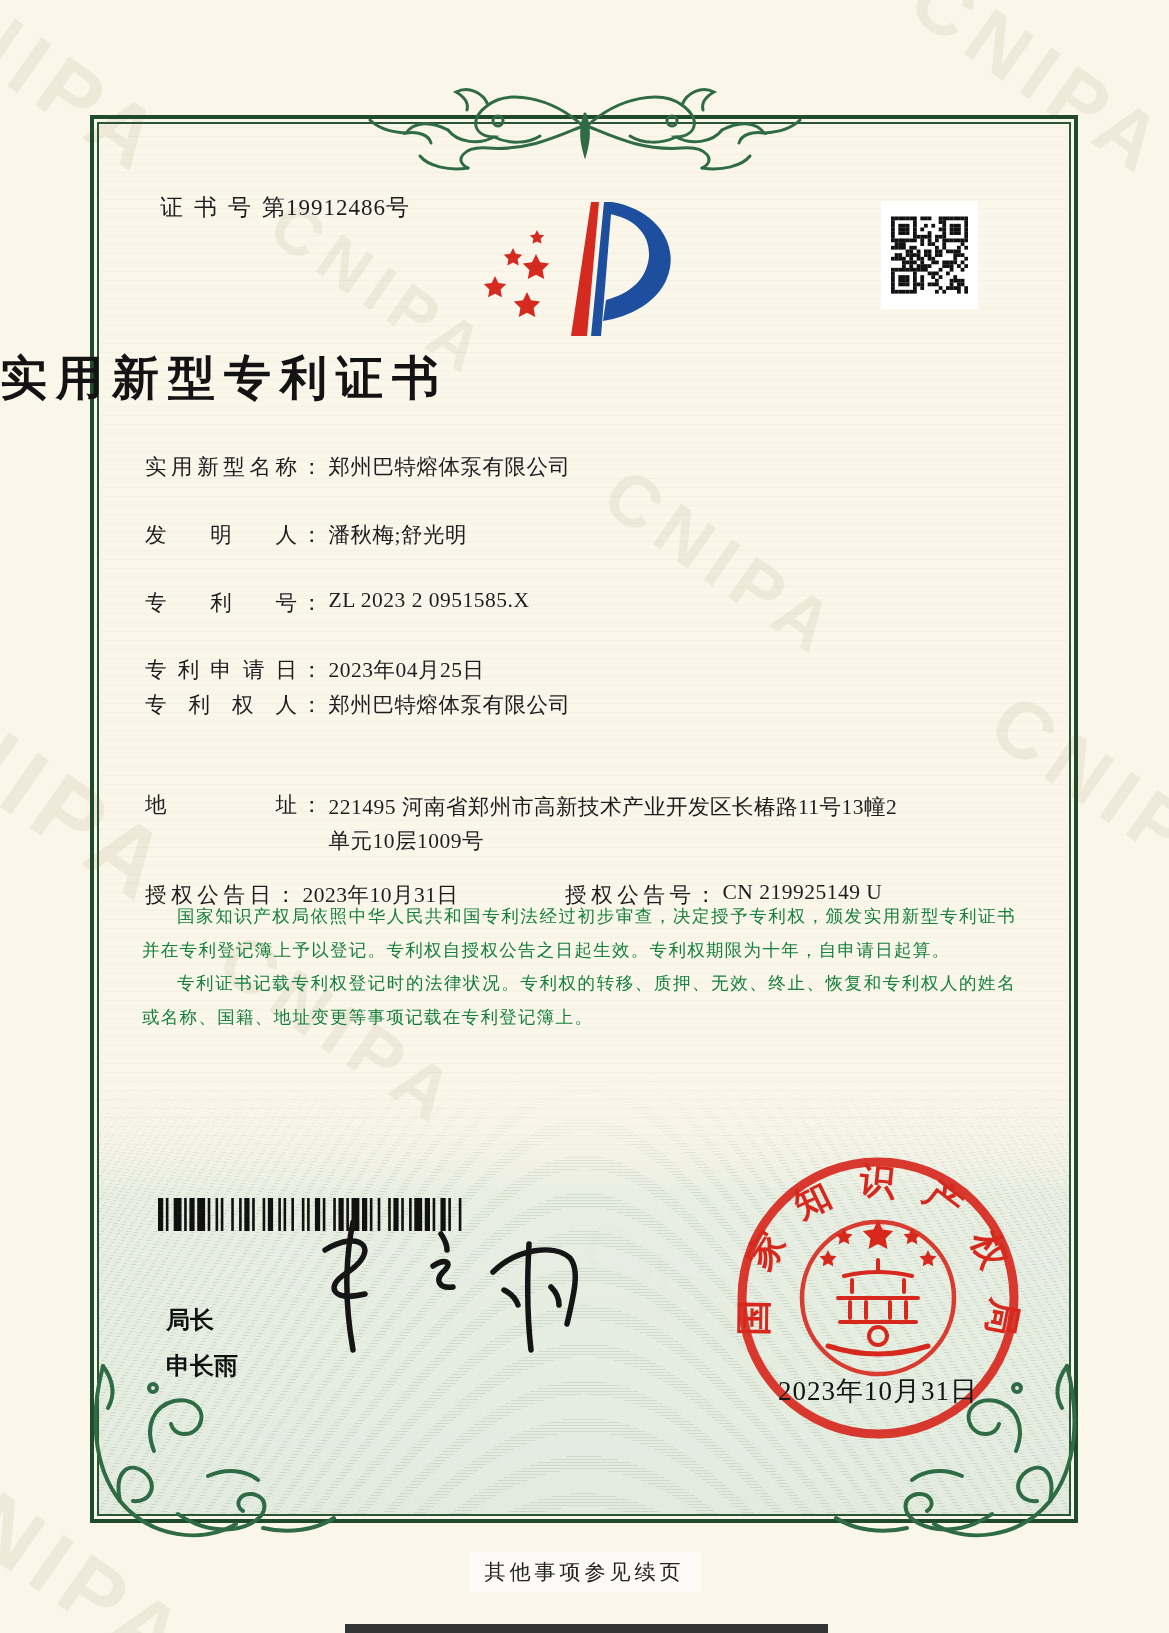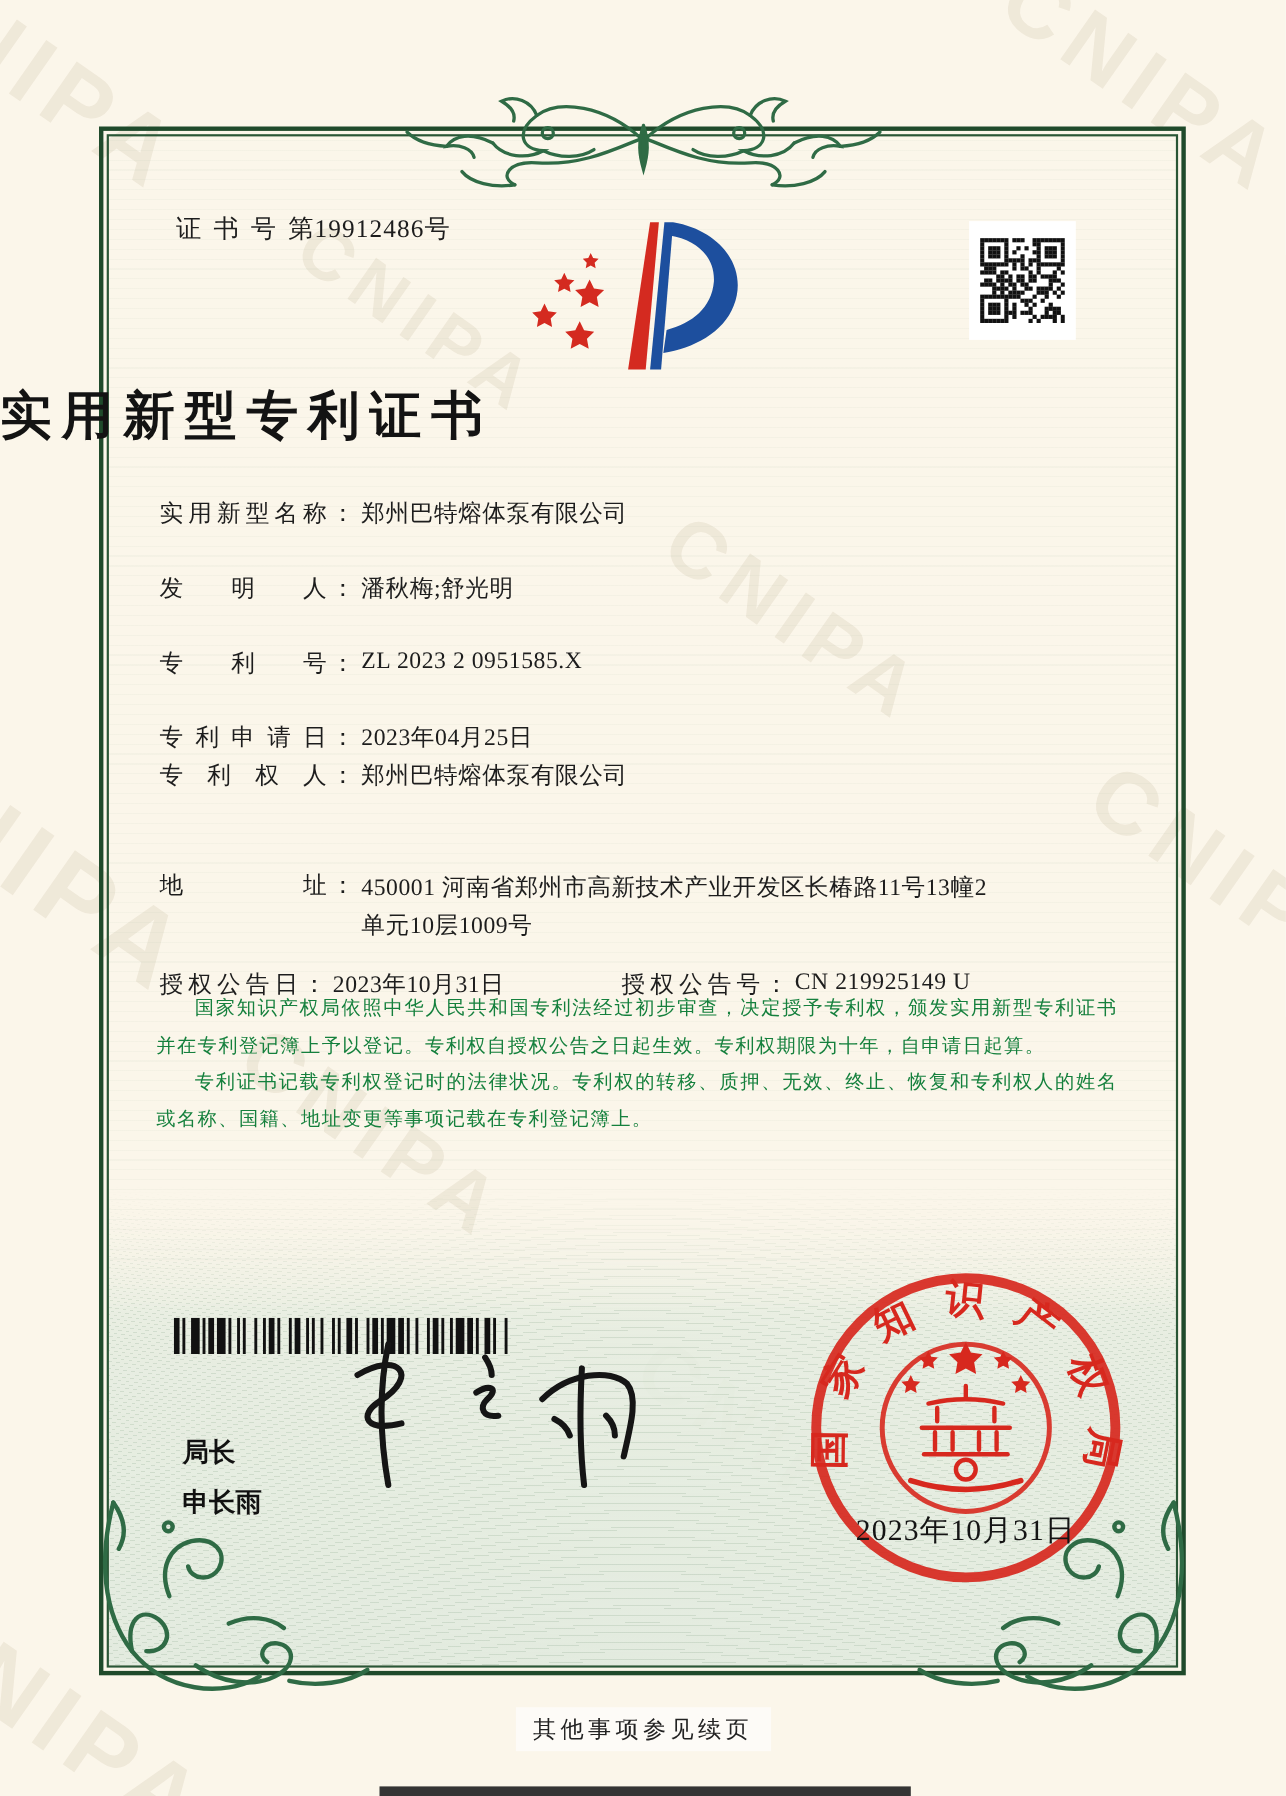--- a/index.html
+++ b/index.html
@@ -448,21 +448,21 @@
     <div class="frow r3">
       <span class="flabel">专利号</span><span class="fcolon">：</span><span class="fvalue">ZL 2023 2 0951585.X</span>
     </div>
     <div class="frow r4">
       <span class="flabel">专利申请日</span><span class="fcolon">：</span><span class="fvalue">2023年04月25日</span>
     </div>
     <div class="frow r5">
       <span class="flabel">专利权人</span><span class="fcolon">：</span><span class="fvalue">郑州巴特熔体泵有限公司</span>
     </div>
     <div class="frow r6">
-      <span class="flabel">地址</span><span class="fcolon">：</span><span class="fvalue">450001 河南省郑州市高新技术产业开发区长椿路11号13幢2单元10层1009号</span>
+      <span class="flabel">地址</span><span class="fcolon">：</span><span class="fvalue">221495 河南省郑州市高新技术产业开发区长椿路11号13幢2单元10层1009号</span>
     </div>
     <div class="frow r7">
       <span class="gpair g1">
         <span class="flabel">授权公告日</span><span class="fcolon">：</span><span class="fvalue">2023年10月31日</span>
       </span>
       <span class="gpair g2">
         <span class="flabel">授权公告号</span><span class="fcolon">：</span><span class="fvalue">CN 219925149 U</span>
       </span>
     </div>
   </div>

